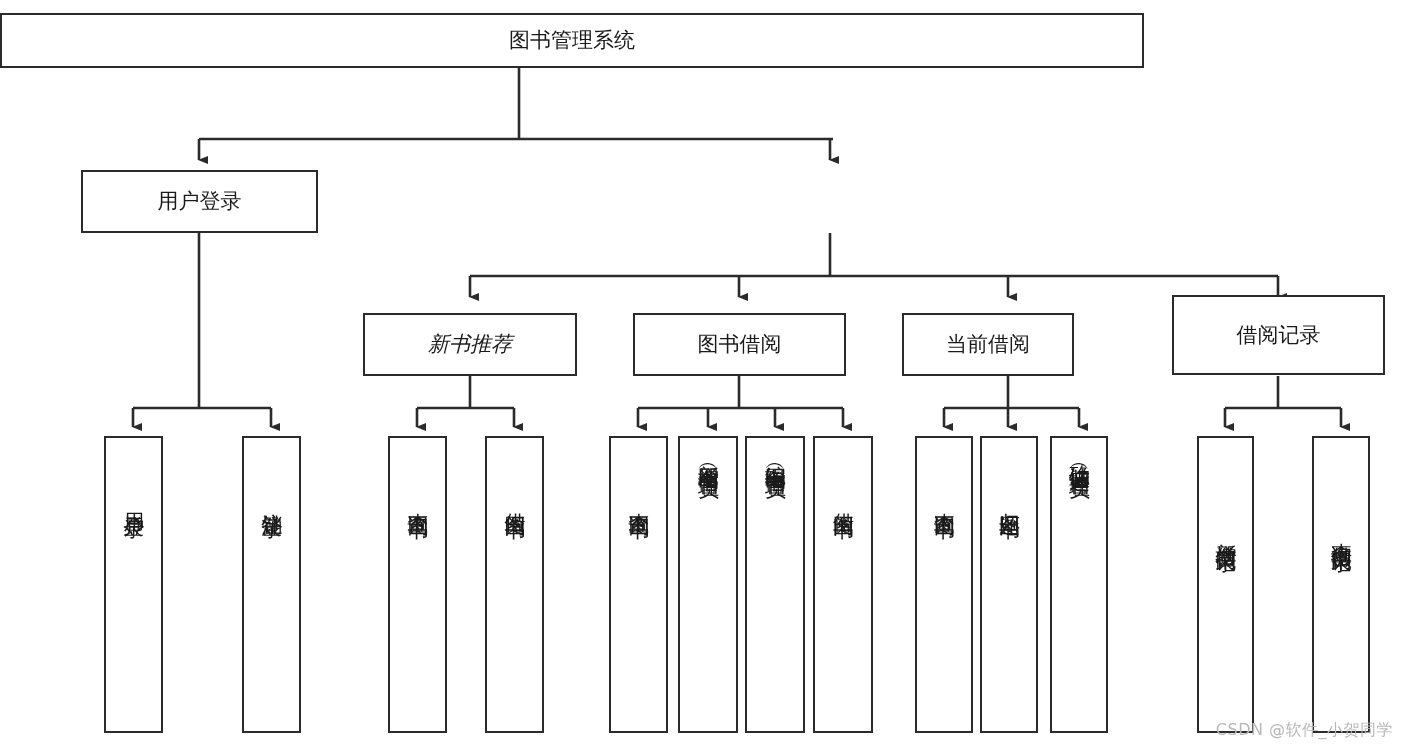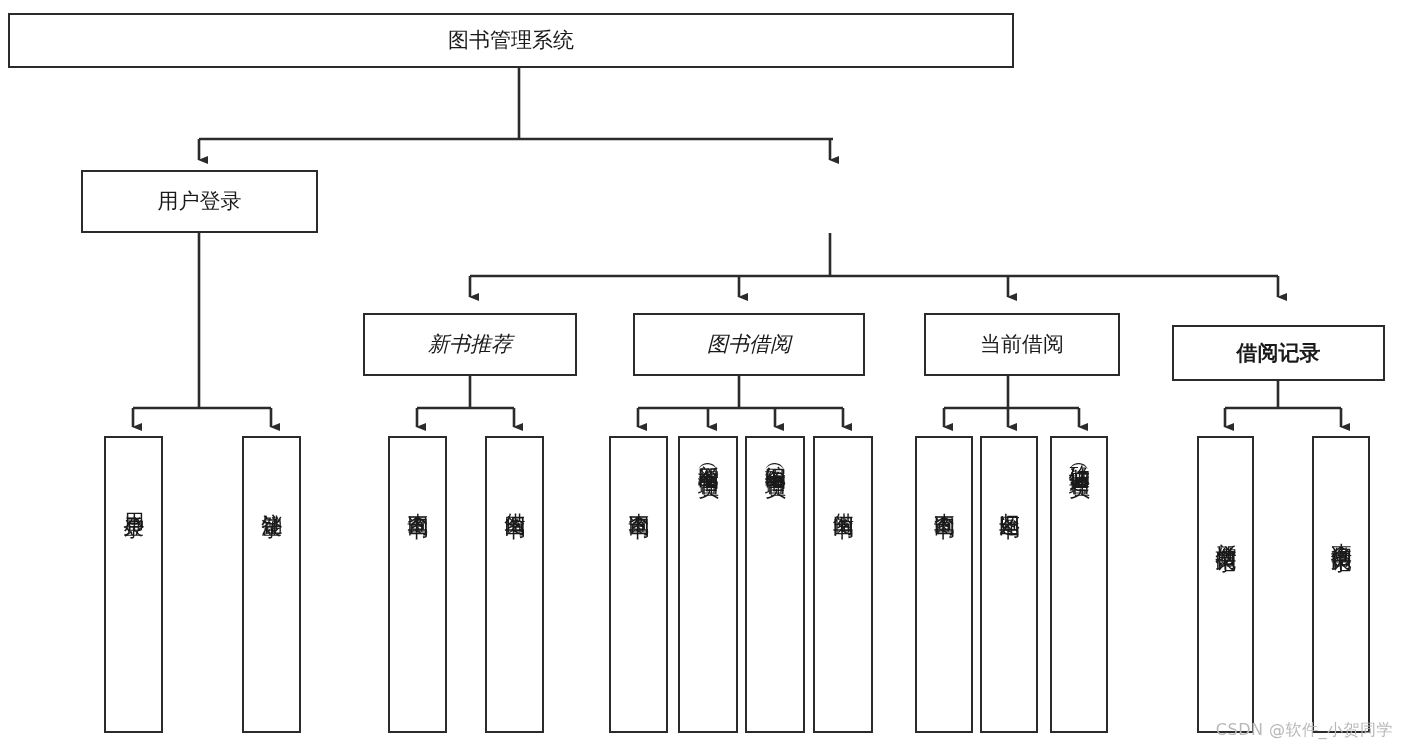--- a/index.html
+++ b/index.html
@@ -126,42 +126,42 @@
       <path d="M1008,408 L1008,427" marker-end="url(#arrow)"></path>
       <path d="M1079,408 L1079,427" marker-end="url(#arrow)"></path>
 
       <path d="M1278,376 L1278,408"></path>
       <path d="M1225,408 L1341,408"></path>
       <path d="M1225,408 L1225,427" marker-end="url(#arrow)"></path>
       <path d="M1341,408 L1341,427" marker-end="url(#arrow)"></path>
     </g>
   </svg>
 
-  <div class="node horizontal" style="left:8px; top:13px; width:1006px; height:55px;">
+  <div class="node horizontal" style="left:0; top:13px; width:1144px; height:55px;">
     <span class="node-label">图书管理系统</span>
   </div>
 
   <div class="node horizontal" style="left:81px; top:170px; width:237px; height:63px;">
     <span class="node-label">用户登录</span>
   </div>
 
 
   <div class="node horizontal" style="left:363px; top:313px; width:214px; height:63px;font-style:italic;">
     <span class="node-label">新书推荐</span>
   </div>
 
-  <div class="node horizontal" style="left:633px; top:313px; width:232px; height:63px;font-style:italic;">
+  <div class="node horizontal" style="left:633px; top:313px; width:213px; height:63px;">
     <span class="node-label">图书借阅</span>
   </div>
 
-  <div class="node horizontal" style="left:924px; top:313px; width:196px; height:63px;">
+  <div class="node horizontal" style="left:902px; top:313px; width:172px; height:63px;">
     <span class="node-label">当前借阅</span>
   </div>
 
-  <div class="node horizontal" style="left:1172px; top:325px; width:213px; height:56px;font-weight:bold;">
+  <div class="node horizontal" style="left:1172px; top:295px; width:213px; height:80px;">
     <span class="node-label">借阅记录</span>
   </div>
 
   <div class="node vertical mid" style="left:104px; top:436px; width:59px; height:297px;">
     <span class="node-label">用户登录</span>
   </div>
 
   <div class="node vertical mid" style="left:242px; top:436px; width:59px; height:297px;">
     <span class="node-label">注销登录</span>
   </div>

